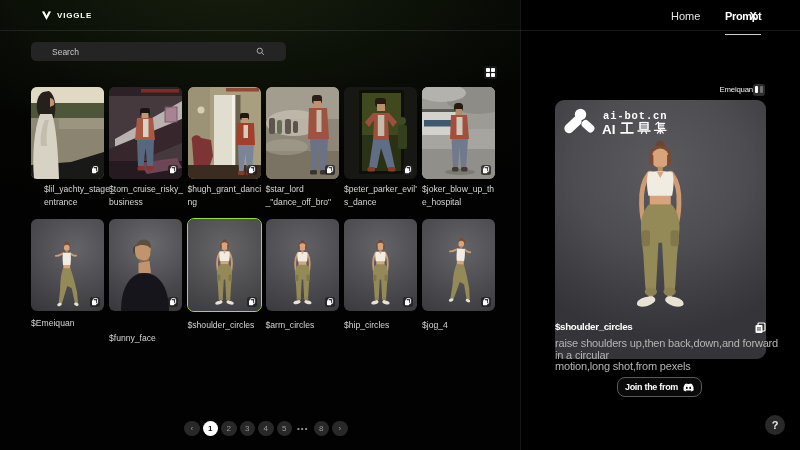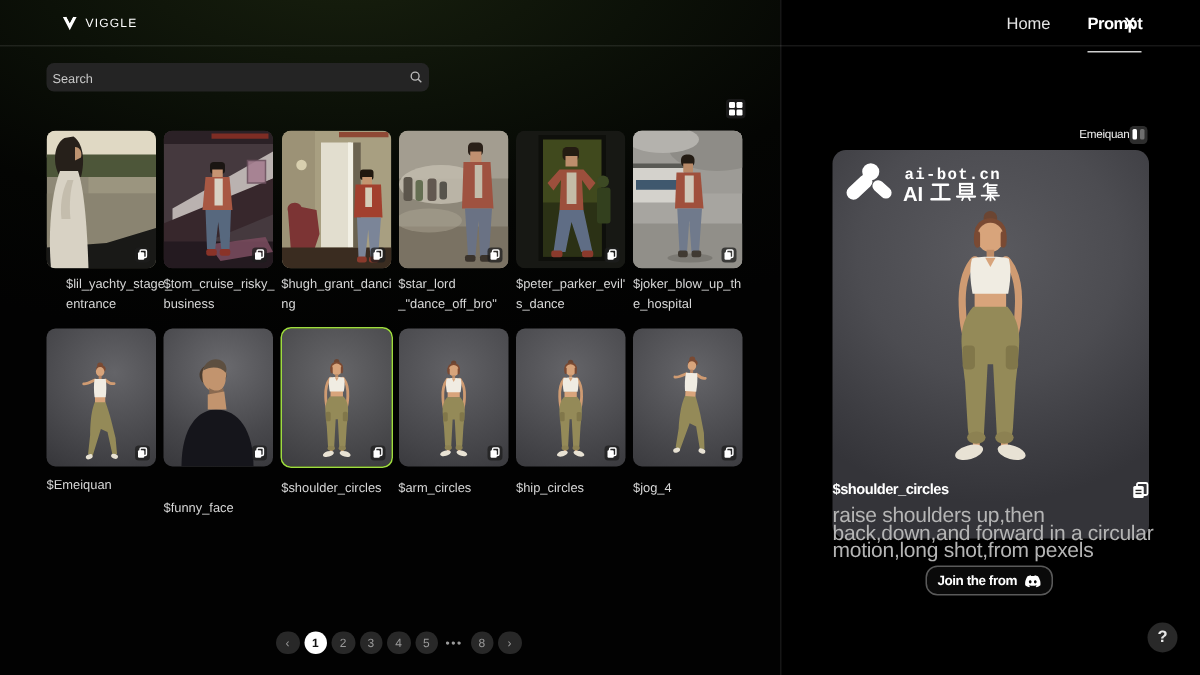--- a/index.html
+++ b/index.html
@@ -1,46 +1,46 @@
 <!DOCTYPE html>
 <html><head><meta charset="utf-8"><style>
 *{margin:0;padding:0;box-sizing:border-box}
 html,body{width:800px;height:450px;background:#000;font-family:"Liberation Sans",sans-serif;overflow:hidden}
 body{position:relative}
 #left{position:absolute;left:0;top:0;width:520px;height:450px;
 background:radial-gradient(ellipse 520px 260px at 230px -30px, #18200e 0%, #0c1108 40%, #040503 70%, #020202 100%);}
 #right{position:absolute;left:520px;top:0;width:280px;height:450px;background:#000;border-left:1px solid #161616}
 #topbar{position:absolute;left:0;top:0;width:800px;height:31px;border-bottom:1px solid rgba(255,255,255,0.09)}
 #logo{position:absolute;left:41px;top:10px;display:flex;align-items:center}
-#logotext{color:#fff;font-weight:400;font-size:8px;letter-spacing:0.8px;margin-left:5px}
+#logotext{color:#fff;font-weight:700;font-size:8px;letter-spacing:0.8px;margin-left:5px}
 .nav{position:absolute;top:10px;color:#e4e4e4;font-size:11px}
 #nav-home{left:671px}
 #nav-prompt{left:725px;font-weight:700;color:#fff;letter-spacing:-0.35px;border-bottom:1px solid #cfcfcf;padding-bottom:12px}
 #nav-x{left:749.5px;font-weight:700;color:#fff}
-#search{position:absolute;left:31px;top:42px;width:255px;height:19px;background:#242424;border-radius:5px;display:flex;align-items:center;padding:0 4px;justify-content:space-between}
+#search{position:absolute;left:31px;top:42px;width:255px;height:19px;background:#242424;border-radius:5px;display:flex;align-items:center;padding:0 21px;justify-content:space-between}
 #search span{color:#c9c9c9;font-size:8.5px}
 #gridicon{position:absolute;left:484px;top:66px;width:13px;height:13px;background:#191919;border-radius:2.5px;display:grid;grid-template-columns:4px 4px;grid-template-rows:4px 4px;gap:1.4px;padding:1.6px}
 #gridicon i{background:#fff;border-radius:0.8px}
 .tile{position:absolute;width:73px;height:92px;border-radius:6px;overflow:hidden}
 .tile svg{display:block}
 .cico{position:absolute;right:4px;bottom:4px;width:10px;height:10px;background:rgba(30,30,30,0.75);border-radius:2.5px}
 .lbl{position:absolute;color:#d6d6d6;font-size:8.6px;line-height:12.8px;width:78px}
 .sel{outline:1.5px solid #9fdc40;outline-offset:0px}
 #pag{position:absolute;left:184px;top:420.5px;display:flex;align-items:center;gap:3px}
 .pg{width:15.5px;height:15.5px;border-radius:50%;background:#282828;color:#9a9a9a;font-size:8px;display:flex;align-items:center;justify-content:center}
 .pg.on{background:#fff;color:#111;font-weight:700}
 .pgd{width:15.5px;height:15.5px;color:#9a9a9a;font-size:8px;display:flex;align-items:center;justify-content:center;letter-spacing:1px}
 #example{position:absolute;left:719.5px;top:84.5px;color:#f0f0f0;font-size:7.8px;letter-spacing:-0.2px}
 #toggle{position:absolute;left:753px;top:83.5px;width:12px;height:12px;background:#2d2d2d;border-radius:3px;display:flex;align-items:center;justify-content:center;gap:1.2px}
 #toggle .b1{width:3.2px;height:7px;background:#fff;border-radius:1px}
 #toggle .b2{width:3.2px;height:7px;background:#6e6e6e;border-radius:1px}
 #card{position:absolute;left:555px;top:100px;width:211px;height:259px;border-radius:9px;overflow:hidden;
 background:radial-gradient(ellipse 175px 165px at 105px 70px, #5a5a5f 0%, #4c4c51 50%, #3c3c41 82%, #343439 100%)}
 #title{position:absolute;left:555px;top:320.5px;color:#fff;font-weight:700;font-size:9.8px;letter-spacing:-0.35px}
-#desc{position:absolute;left:555px;top:338px;width:230px;color:#b5b5b5;font-size:14px;letter-spacing:-0.18px;line-height:11.5px}
+#desc{position:absolute;left:555px;top:338px;width:230px;color:#b5b5b5;font-size:11px;letter-spacing:-0.18px;line-height:11.5px}
 #beta{position:absolute;left:617px;top:377px;width:85px;height:20px;border:1px solid #5a5a5a;border-radius:8px;background:#0a0a0a;display:flex;align-items:center;justify-content:center;gap:5px;color:#fff;font-weight:700;font-size:9px;letter-spacing:-0.3px}
 #help{position:absolute;left:765px;top:415px;width:20px;height:20px;border-radius:50%;background:#292929;color:#e8e8e8;font-size:11px;font-weight:700;display:flex;align-items:center;justify-content:center}
 #tcopy{position:absolute;left:755px;top:320px}
 </style></head>
 <body>
 <div id="left"></div>
 <div id="right"></div>
 <div id="topbar"></div>
 <div id="logo">
 <svg width="11" height="11" viewBox="0 0 24 24">

